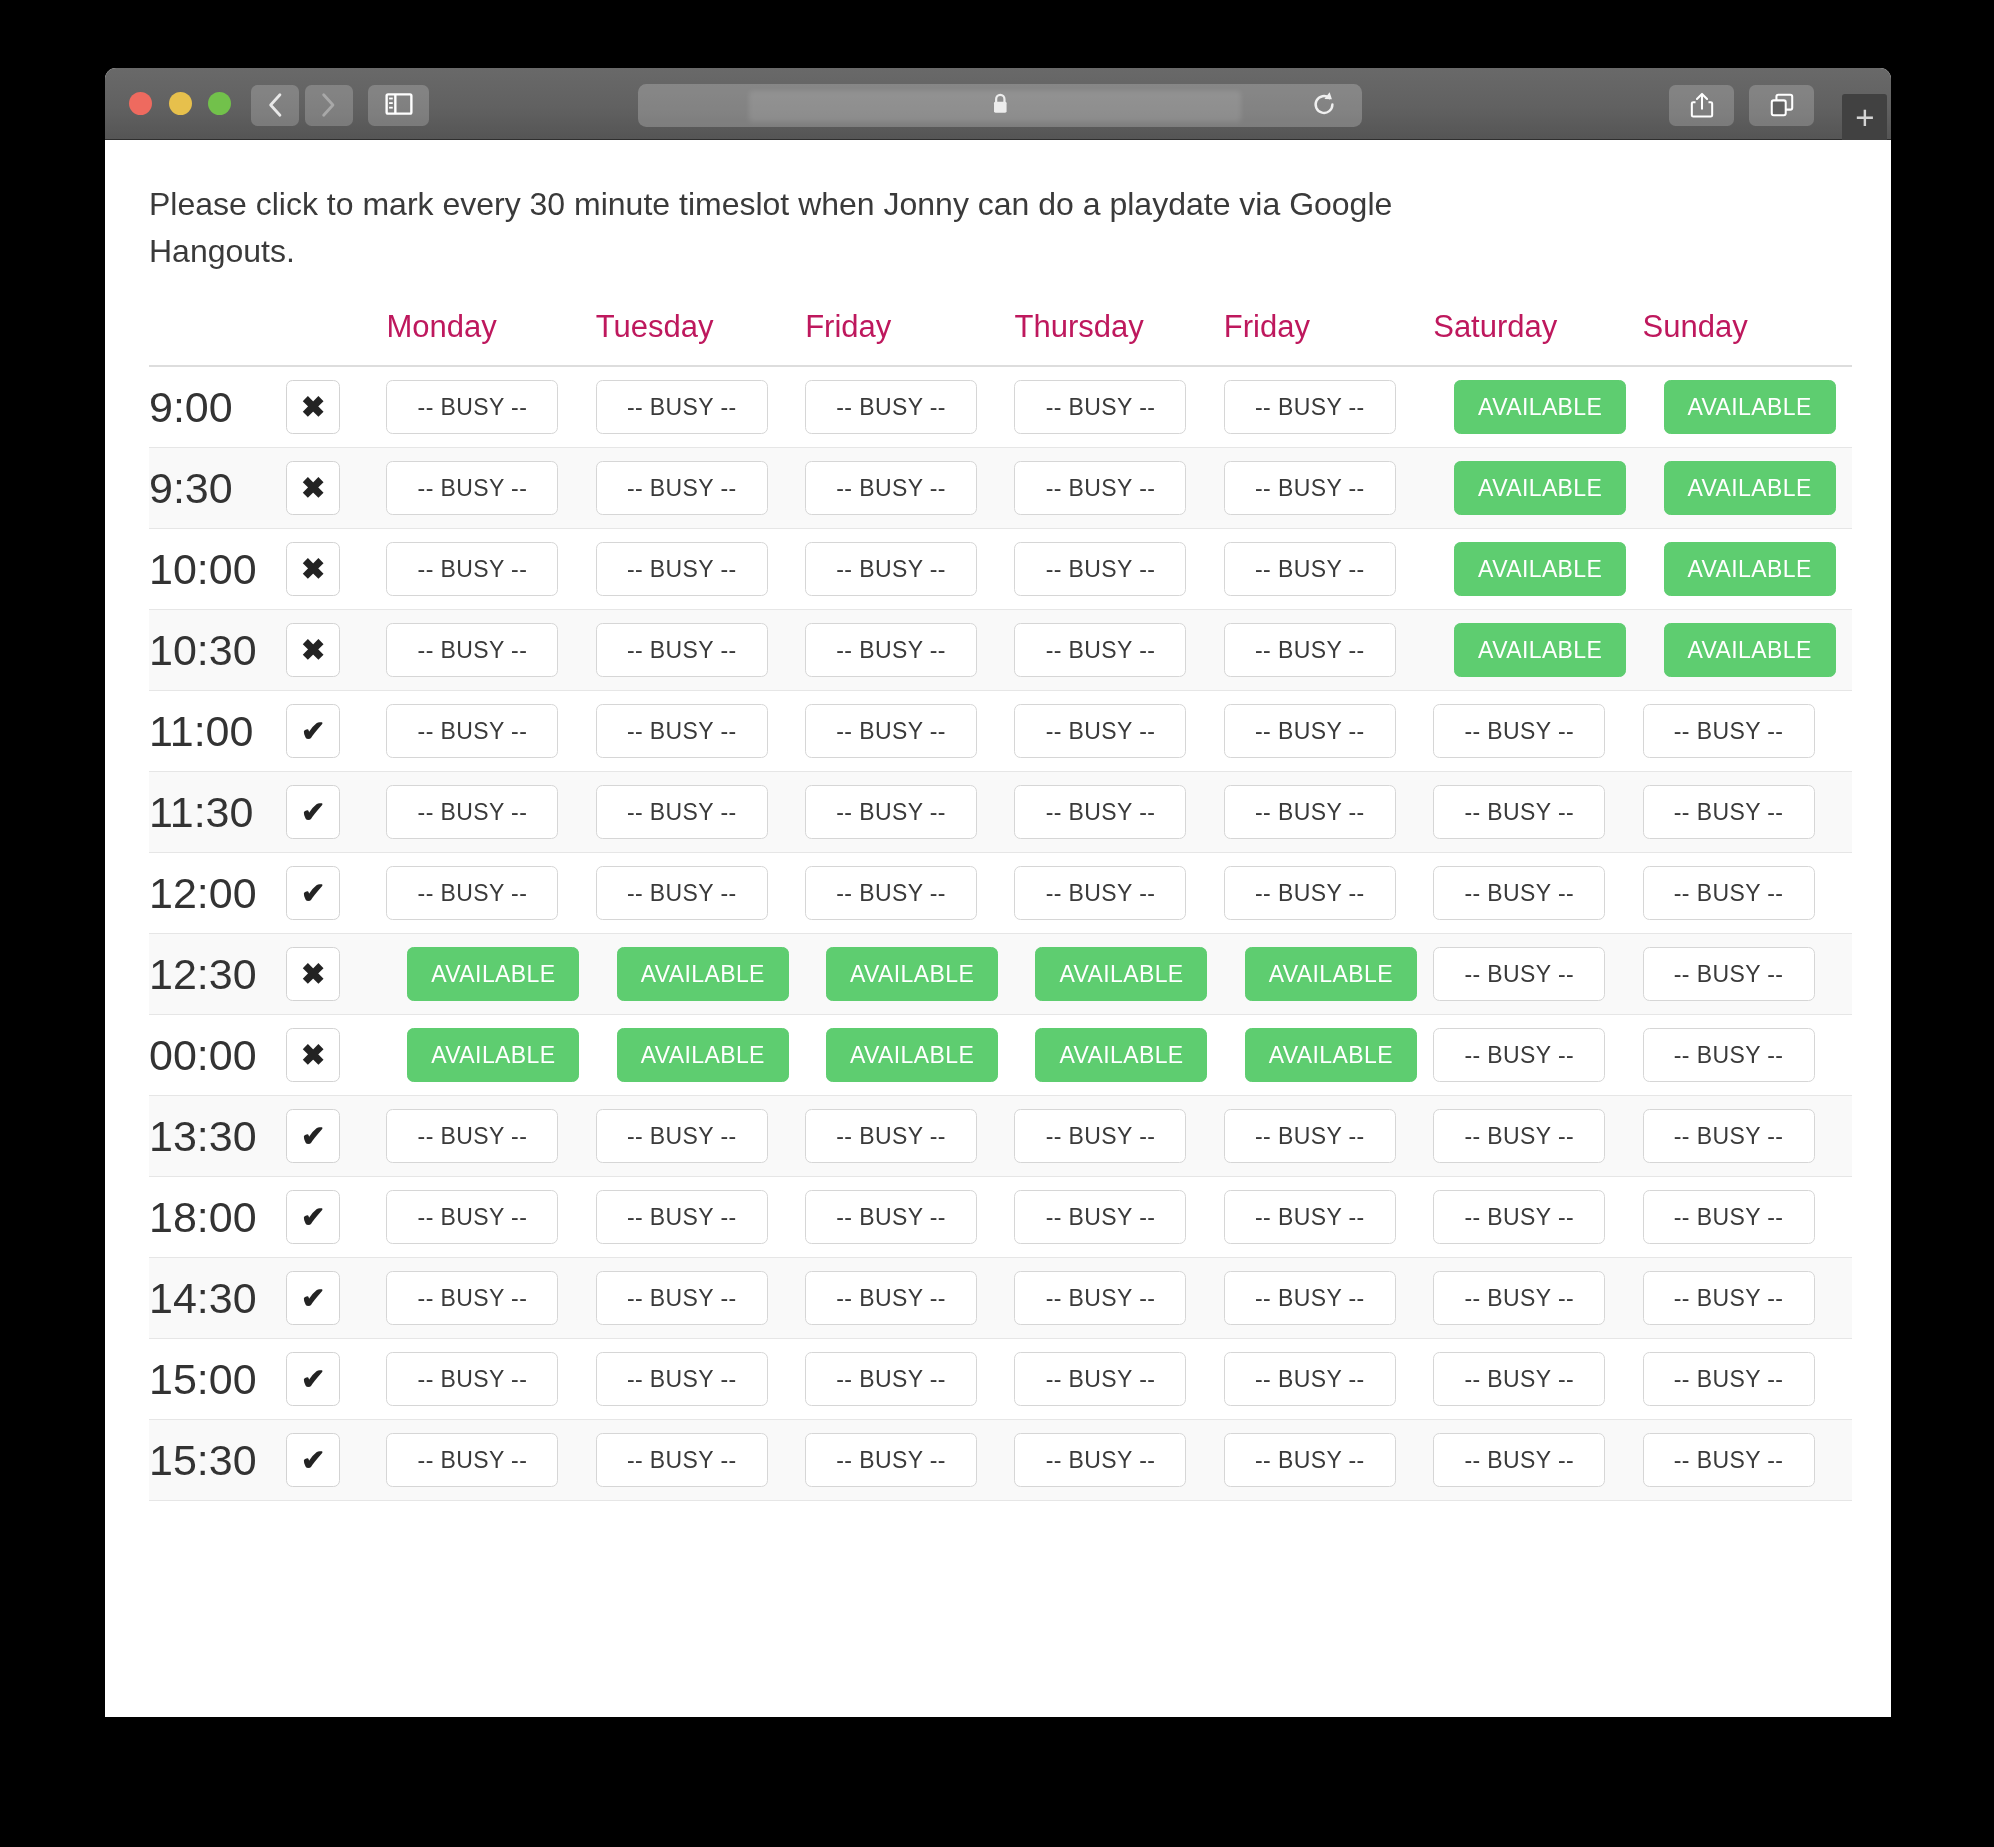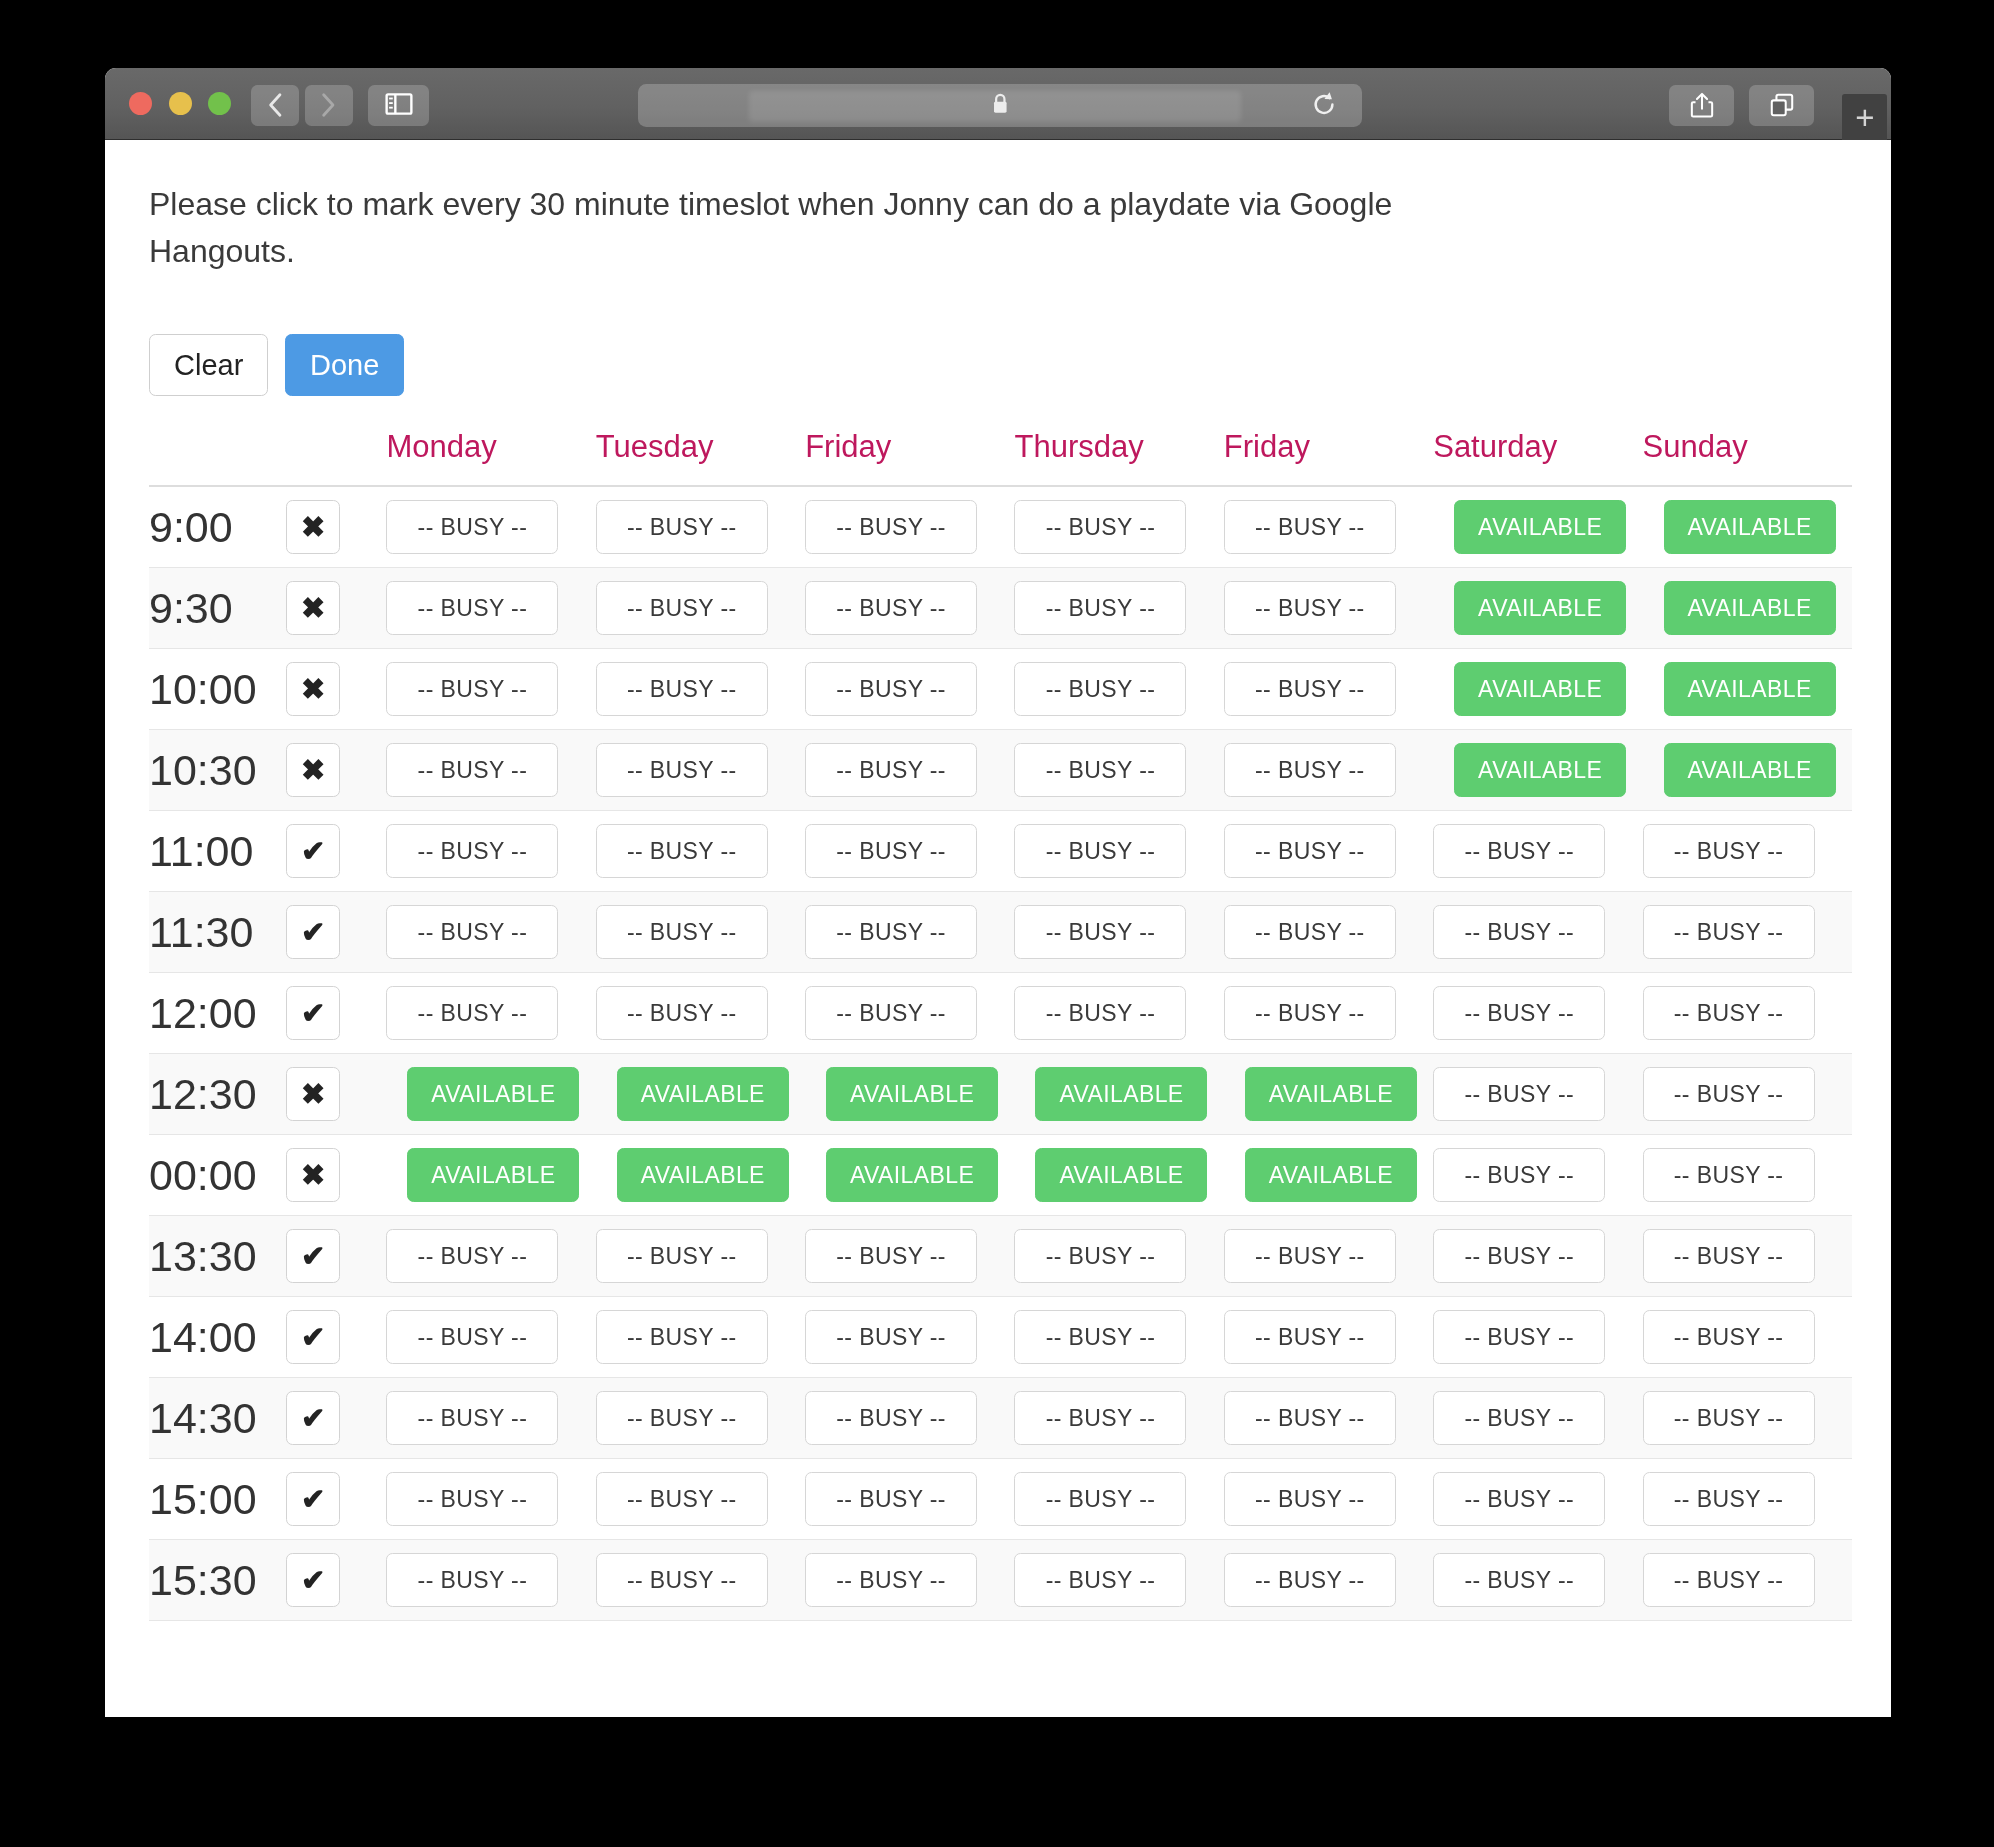--- a/index.html
+++ b/index.html
@@ -363,24 +363,20 @@
     <div class="newtab-btn">
       <span style="color:#d4d4d4;font-size:33px;line-height:1;">+</span>
     </div>
   </div>
 
   <div class="page">
 
 
     <p class="page-subtitle">Please click to mark every 30 minute timeslot when Jonny can do a playdate via Google Hangouts.</p>
 
-    <div class="actions">
-      <button class="btn btn-clear">Clear</button>
-      <button class="btn btn-done">Done</button>
-    </div>
 
     <table class="schedule">
       <thead>
         <tr>
           <th class="col-time"></th>
           <th class="col-tog"></th>
           <th class="col-day">Monday</th>
           <th class="col-day">Tuesday</th>
           <th class="col-day">Friday</th>
           <th class="col-day">Thursday</th>
@@ -654,21 +650,21 @@
               <div class="slot busy">-- BUSY --</div>
             </td>
             <td>
               <div class="slot busy">-- BUSY --</div>
             </td>
             <td>
               <div class="slot busy">-- BUSY --</div>
             </td>
           </tr>
           <tr>
-            <td class="time-label">14:00</td>
+            <td class="time-label">18:00</td>
             <td>
               <div class="toggle-btn">✔</div>
             </td>
             <td>
               <div class="slot busy">-- BUSY --</div>
             </td>
             <td>
               <div class="slot busy">-- BUSY --</div>
             </td>
             <td>

